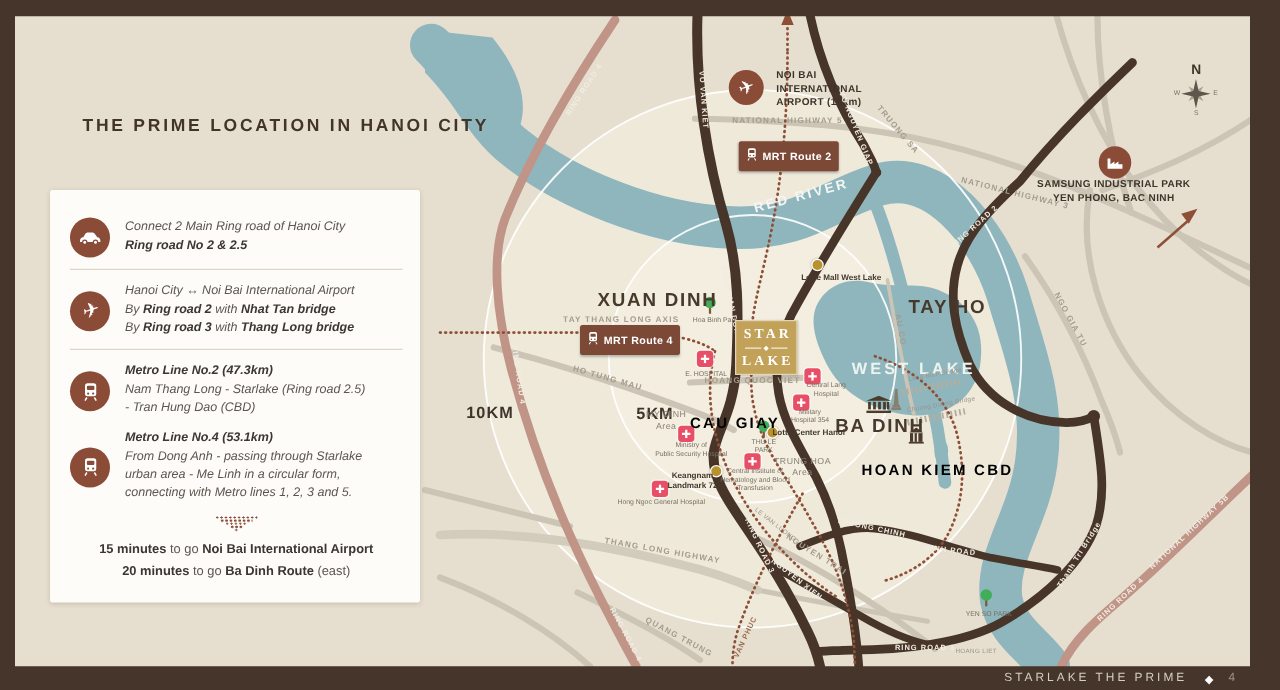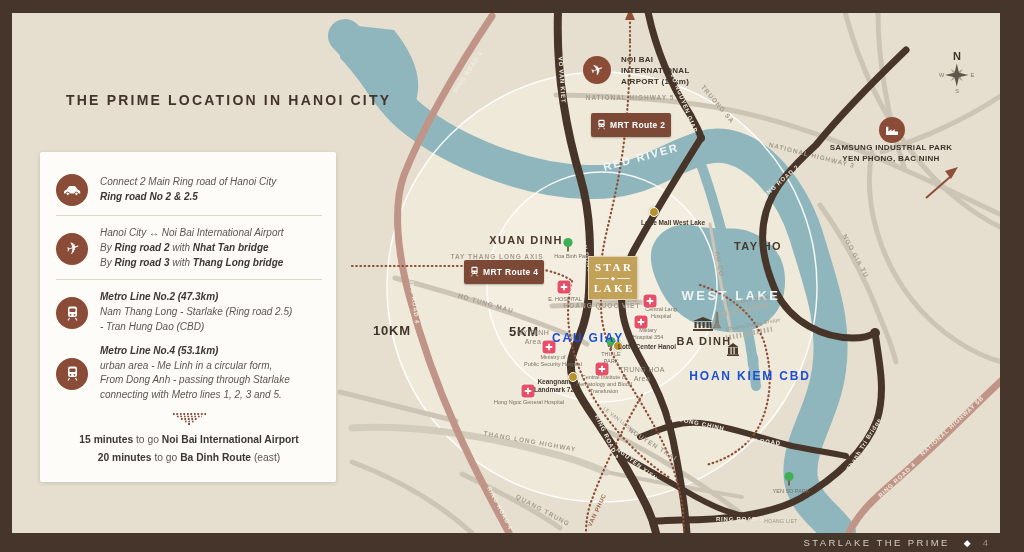--- a/index.html
+++ b/index.html
@@ -25,22 +25,22 @@
   .p-lines{font-size:10px;line-height:1.48;color:#5b564f;padding-top:1px;}
   .p-lines .b{font-weight:bold;color:#3b3733;}
   .p-sep{height:1px;background:#ddd6c9;margin:9px 0 9px 0;}
   #panel-times{margin-top:6px;text-align:center;font-size:10.3px;line-height:1.75;color:#5b564f;}
   #panel-times .b{font-weight:bold;color:#3b3733;}
   .dots{margin:10px auto 4px auto;}
   .dotrow{margin:0 auto;height:2.5px;background-image:radial-gradient(circle,#8a4b37 .8px,transparent 1px);
           background-size:3.5px 2.5px;background-repeat:repeat;}
   
   .lbl{position:absolute;z-index:5;white-space:pre-line;text-align:center;pointer-events:none;}
-  .area{font-size:11px;font-weight:bold;color:#473a2c;letter-spacing:1.4px;}
-  .arealg{font-size:12px;font-weight:bold;color:#1d4ed8;letter-spacing:1.8px;}
+  .area{font-size:15px;font-weight:bold;color:#473a2c;letter-spacing:1.4px;}
+  .arealg{font-size:12px;font-weight:bold;color:#000000;letter-spacing:1.8px;}
   .km{font-size:13px;font-weight:bold;color:#3e342a;letter-spacing:.8px;}
   .lake{font-size:13px;font-weight:bold;color:#edf3f1;letter-spacing:2.5px;}
   .river{font-size:11px;font-weight:bold;color:#f3f6f4;letter-spacing:2px;}
   .areasub{font-size:7px;color:#8a8275;letter-spacing:.4px;line-height:1.3;}
   .poi-big{font-size:8px;font-weight:bold;color:#3e342a;letter-spacing:.3px;line-height:1.4;}
   .poi-sm{font-size:6.5px;font-weight:bold;color:#43392e;line-height:1.3;}
   .tiny{font-size:5.5px;color:#776f63;line-height:1.3;}
   .tinyroad{font-size:5px;color:#9b938a;letter-spacing:.3px;}
   .roadgray{font-size:6.5px;font-weight:bold;color:#a49c8d;letter-spacing:1px;white-space:nowrap;}
   .roadwhite{font-size:6px;font-weight:bold;color:#f1ece2;letter-spacing:.8px;white-space:nowrap;}
@@ -425,22 +425,22 @@
             <svg width="13" height="15" viewBox="0 0 13 15">
               <rect x="2" y="0.5" width="9" height="10.5" rx="2" fill="#fff"></rect>
               <rect x="3.5" y="2.5" width="6" height="3.5" rx="0.8" fill="#8a4b37"></rect>
               <circle cx="4.5" cy="8.8" r="0.9" fill="#8a4b37"></circle>
               <circle cx="8.5" cy="8.8" r="0.9" fill="#8a4b37"></circle>
               <path d="M3.5,12 L2,14.5 M9.5,12 L11,14.5" stroke="#fff" stroke-width="1.2"></path>
             </svg>
           </div>
           <div class="p-lines">
             <div><span class="b">Metro Line No.4 (53.1km)</span></div>
+            <div><span>From Dong Anh - passing through Starlake</span></div>
             <div><span>urban area - Me Linh in a circular form,</span></div>
-            <div><span>From Dong Anh - passing through Starlake</span></div>
             <div><span>connecting with Metro lines 1, 2, 3 and 5.</span></div>
           </div>
         </div>
       </div>
     <div class="dots">
       <div class="dotrow" style="width:34px"></div>
       <div class="dotrow" style="width:26px"></div>
       <div class="dotrow" style="width:18px"></div>
       <div class="dotrow" style="width:10px"></div>
       <div class="dotrow" style="width:4px"></div>

